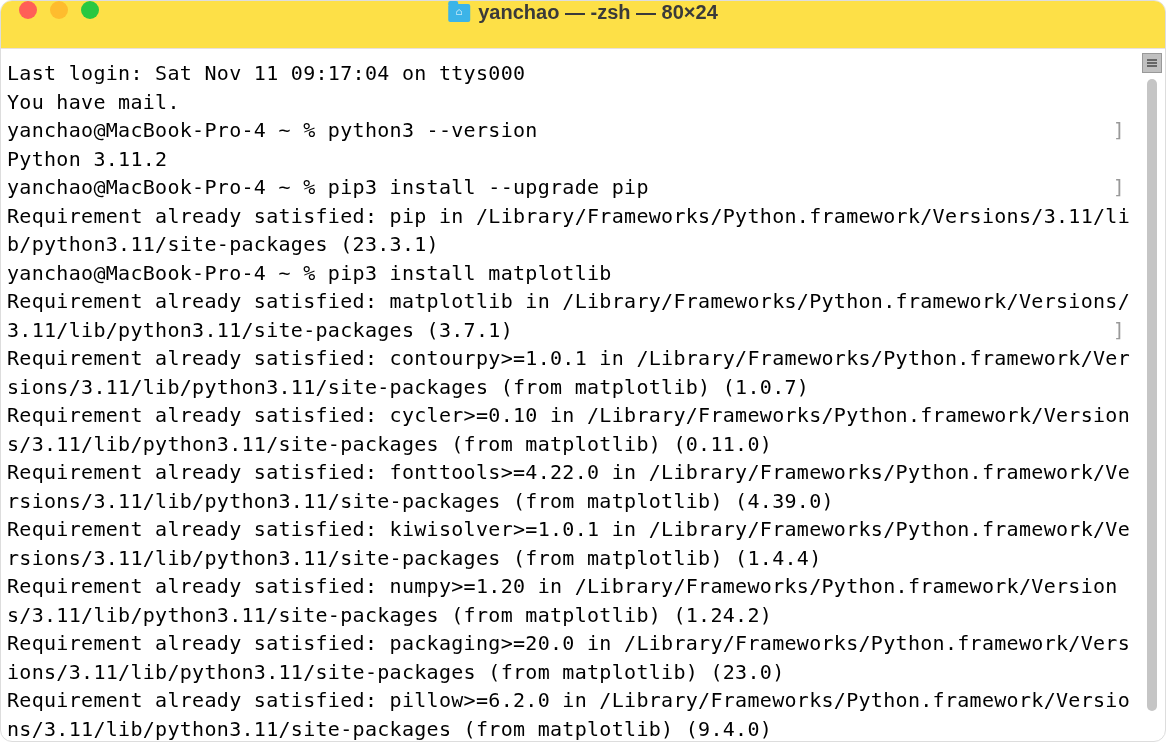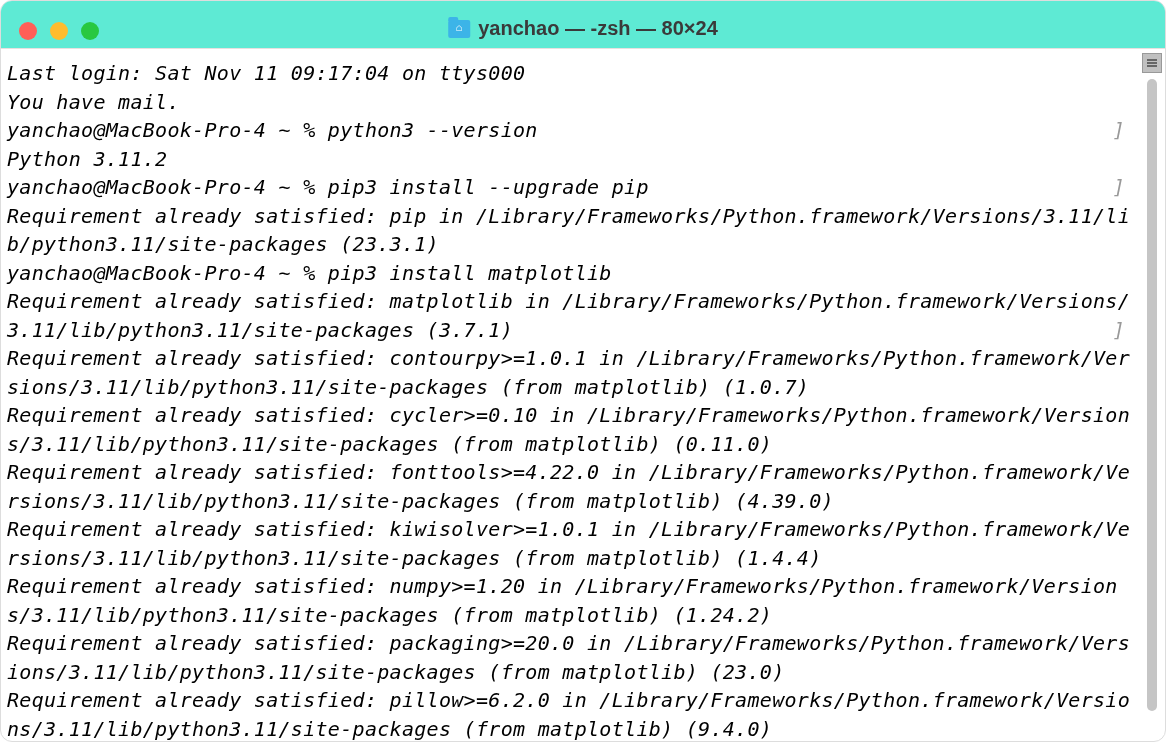--- a/index.html
+++ b/index.html
@@ -11,24 +11,24 @@
       font-family: 'SF Mono', Menlo, Monaco, 'Courier New', monospace;
       background: #ffffff;
       width: 1166px;
       height: 742px;
       overflow: hidden;
       border-radius: 12px;
       border: 1px solid #ddd;
     }
     .titlebar {
       height: 48px;
-      background: #5eead4;
+      background: #fde047;
       display: flex;
-      align-items: flex-end;
-      padding: 8px 18px;
+      align-items: flex-start;
+      padding: 0 18px;
       position: relative;
       border-bottom: 1px solid #e8e0df;
     }
     .traffic-lights {
       display: flex;
       gap: 13px;
       align-items: center;
     }
     .traffic-light {
       width: 18px;
@@ -75,21 +75,20 @@
     .window-title {
       font-family: -apple-system, 'SF Pro Text', 'Helvetica Neue', sans-serif;
       font-weight: 700;
       font-size: 20px;
       color: #3a3a3a;
     }
     .terminal-container {
       position: relative;
       height: calc(100% - 48px);
       display: flex;
-      font-style: italic;
     }
     .terminal-body {
       flex: 1;
       padding: 10px 6px;
       font-size: 20px;
       line-height: 28.5px;
       color: #000;
       letter-spacing: 0.3px;
       white-space: pre-wrap;
       word-break: break-all;

